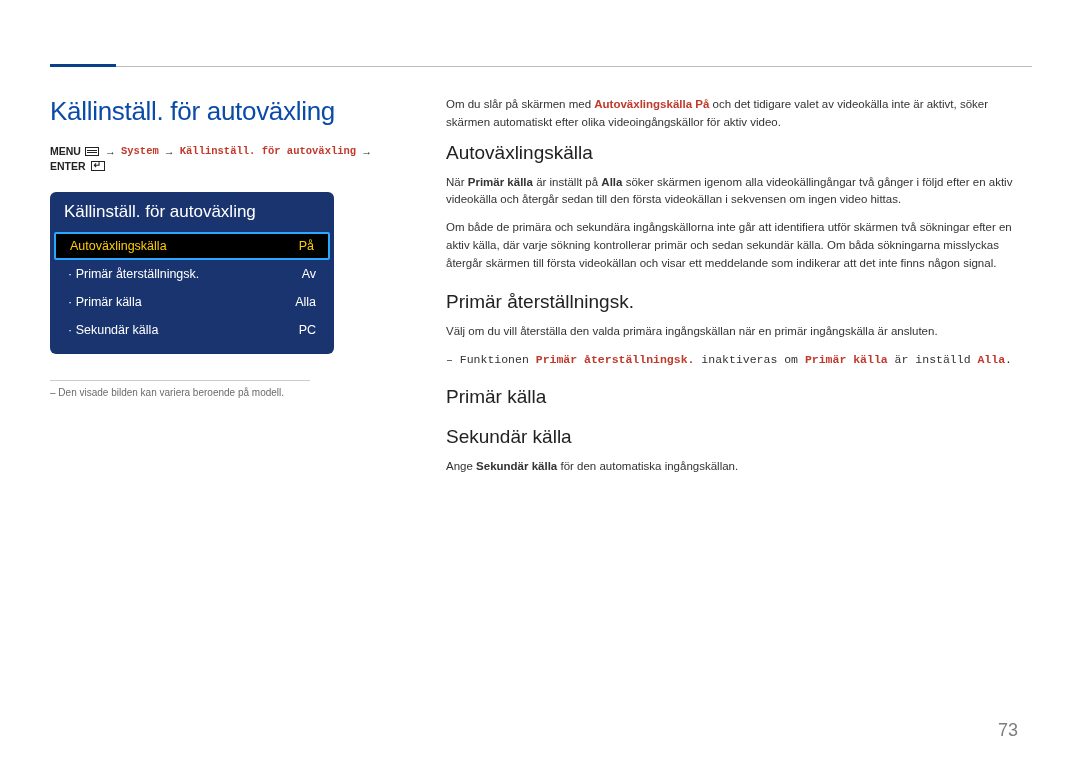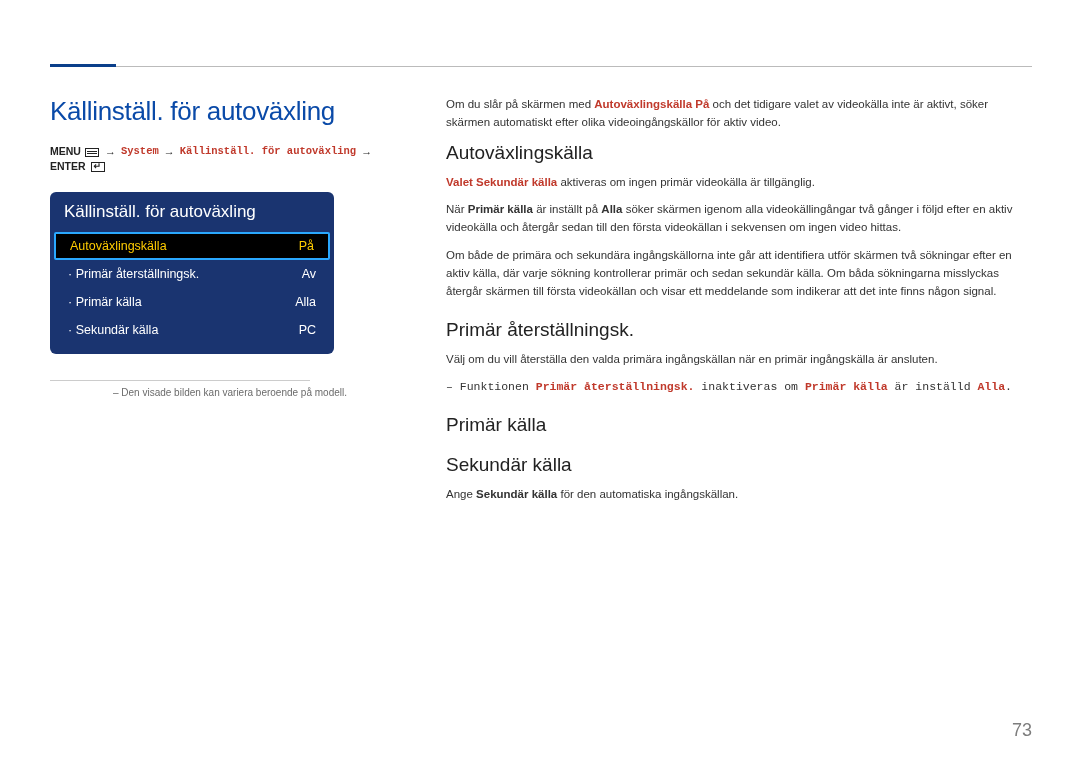--- a/index.html
+++ b/index.html
@@ -43,21 +43,21 @@
     font-weight: 400;
     margin-bottom: 18px;
     letter-spacing: -0.3px;
   }
   .breadcrumb {
     font-size: 10.5px;
     font-weight: bold;
     color: #222;
     margin-bottom: 20px;
     display: flex;
-    align-items: flex-end;
+    align-items: center;
     flex-wrap: wrap;
     gap: 3px;
   }
   .breadcrumb .red { color: #c0392b; font-weight: bold; font-family: Liberation Mono, monospace; }
   .menu-icon {
     display: inline-block;
     width: 14px;
     height: 9px;
     border: 1px solid #222;
     position: relative;
@@ -125,21 +125,20 @@
 
   .hr-thin {
     border: none;
     border-top: 1px solid #ccc;
     margin: 26px 0 6px 0;
     width: 260px;
   }
   .footnote {
     font-size: 10px;
     color: #6b6b6b;
-    text-align: center;
   }
   .footnote::before {
     content: "– ";
   }
 
   .body-text {
     font-size: 11.5px;
     color: #333;
     line-height: 1.55;
     margin-bottom: 10px;
@@ -159,21 +158,21 @@
     line-height: 1.55;
     font-family: Liberation Mono, monospace;
   }
   .note-dash::before {
     content: "– ";
     color: #333;
   }
   .page-num {
     position: absolute;
     bottom: 22px;
-    right: 48px;
+    right: 62px;
     font-size: 18px;
     color: #7d7d7d;
   }
 </style>
 </head>
 <body>
 
 <div class="top-rule"></div>
 <div class="top-accent"></div>
 
@@ -216,23 +215,20 @@
   <div class="footnote">Den visade bilden kan variera beroende på modell.</div>
 </div>
 
 <div class="right-col">
   <p class="body-text">
     <span>Om du slår på skärmen med </span><span class="boldred">Autoväxlingskälla På</span><span> och det tidigare valet av videokälla inte är aktivt, söker skärmen automatiskt efter olika videoingångskällor för aktiv video.</span>
   </p>
 
   <h2 class="section-h">Autoväxlingskälla</h2>
   <p class="body-text">
-    <span class="boldred">Valet Sekundär källa</span><span> aktiveras om ingen primär videokälla är tillgänglig.</span>
-  </p>
-  <p class="body-text">
     <span>När </span><strong>Primär källa</strong><span> är inställt på </span><strong>Alla</strong><span> söker skärmen igenom alla videokällingångar två gånger i följd efter en aktiv videokälla och återgår sedan till den första videokällan i sekvensen om ingen video hittas.</span>
   </p>
   <p class="body-text">Om både de primära och sekundära ingångskällorna inte går att identifiera utför skärmen två sökningar efter en aktiv källa, där varje sökning kontrollerar primär och sedan sekundär källa. Om båda sökningarna misslyckas återgår skärmen till första videokällan och visar ett meddelande som indikerar att det inte finns någon signal.</p>
 
   <h2 class="section-h">Primär återställningsk.</h2>
   <p class="body-text">Välj om du vill återställa den valda primära ingångskällan när en primär ingångskälla är ansluten.</p>
   <p class="body-text note-dash">
     <span>Funktionen </span><span class="boldred">Primär återställningsk.</span><span> inaktiveras om </span><span class="boldred">Primär källa</span><span> är inställd </span><span class="boldred">Alla</span><span>.</span>
   </p>
 

